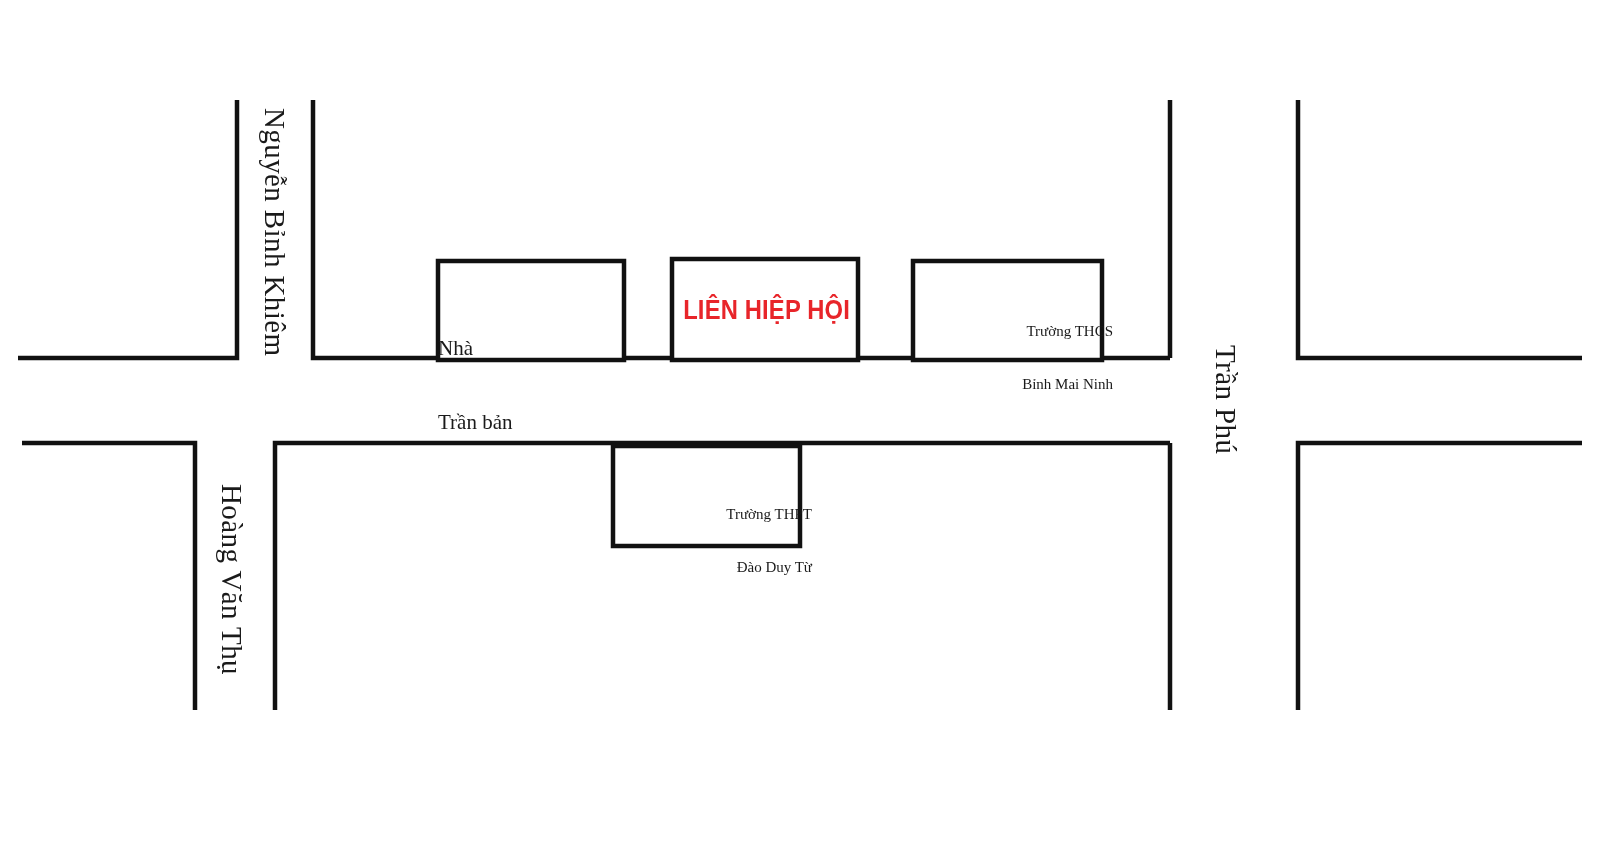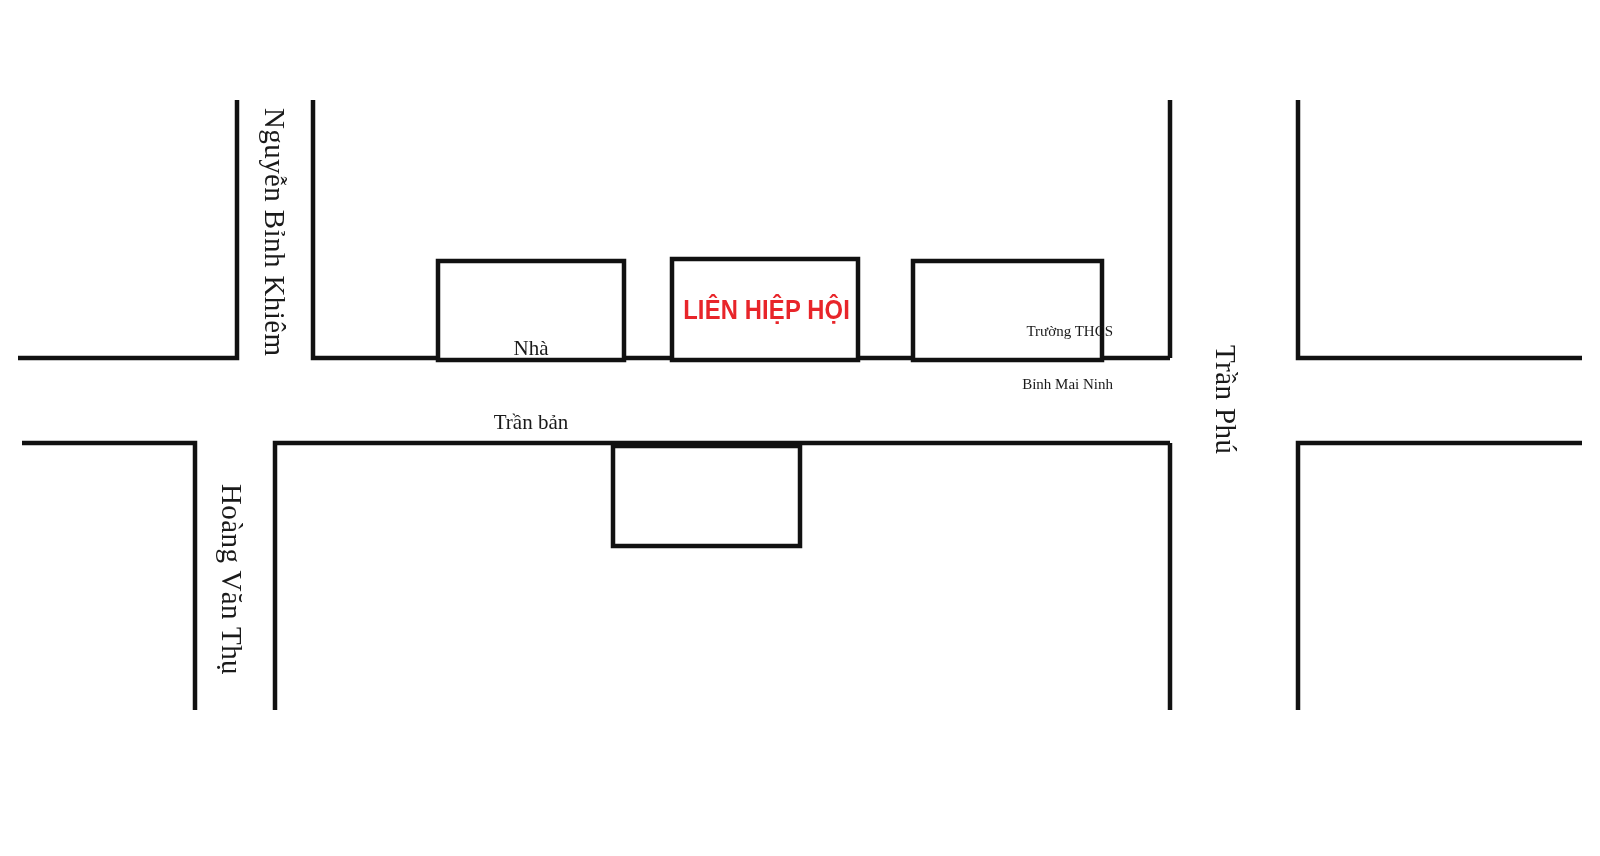--- a/index.html
+++ b/index.html
@@ -55,21 +55,20 @@
   .street-v {
     font-size: 29px;
     letter-spacing: 0.4px;
     transform-origin: 0 0;
   }
   .rot90 {
     transform: rotate(90deg);
   }
   .bldg-label {
     font-size: 21px;
-    text-align: center;
   }
   .bldg-label-left {
     font-size: 15px;
     text-align: right;
   }
   .bldg-label-red {
     font-family: "Liberation Sans", sans-serif;
     font-weight: bold;
     font-size: 27px;
     letter-spacing: 0.2px;
@@ -122,14 +121,18 @@
     <div>Trần bản</div>
   </div>
 
   <div class="lbl bldg-label-red" style="left:672px; top:295px; width:186px; color:#E8252A;">LIÊN HIỆP HỘI</div>
 
   <div class="lbl bldg-label-left" style="left:953px; top:288px; width:160px;">
     <div>Trường THCS</div>
     <div>Bỉnh Mai Ninh</div>
   </div>
 
+  <div class="lbl bldg-label-left" style="left:652px; top:471px; width:160px;">
+    <div>Trường THPT</div>
+    <div>Đào Duy Từ</div>
+  </div>
 
 </div>
 
 </body></html>

